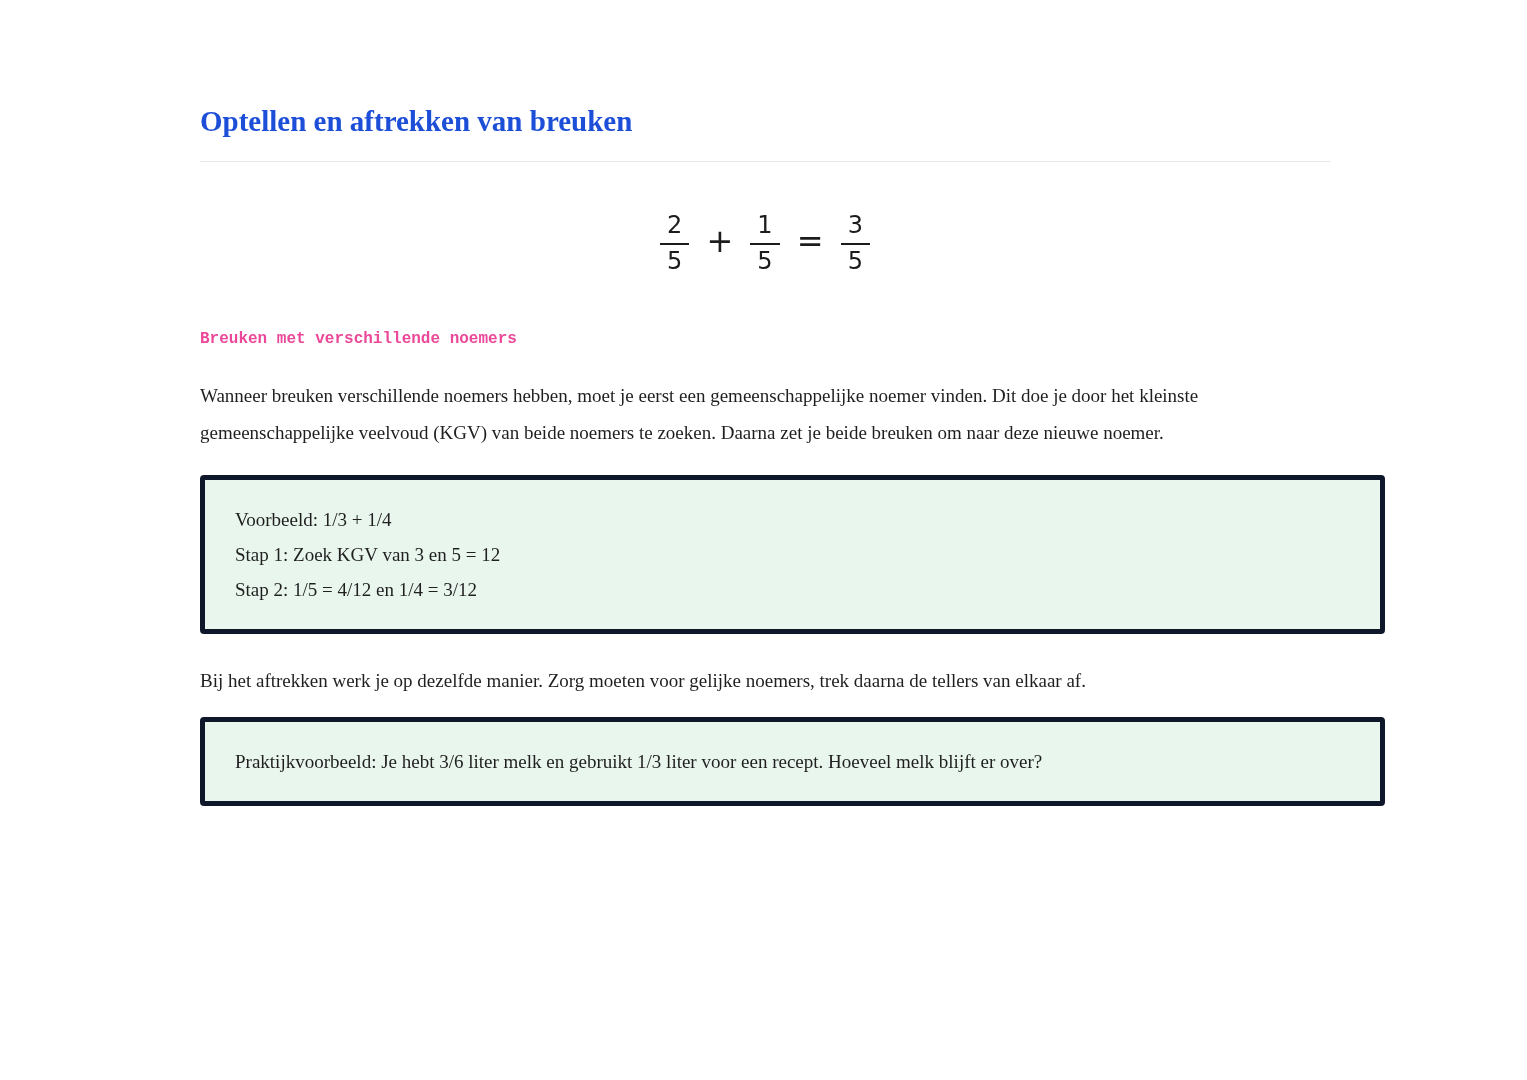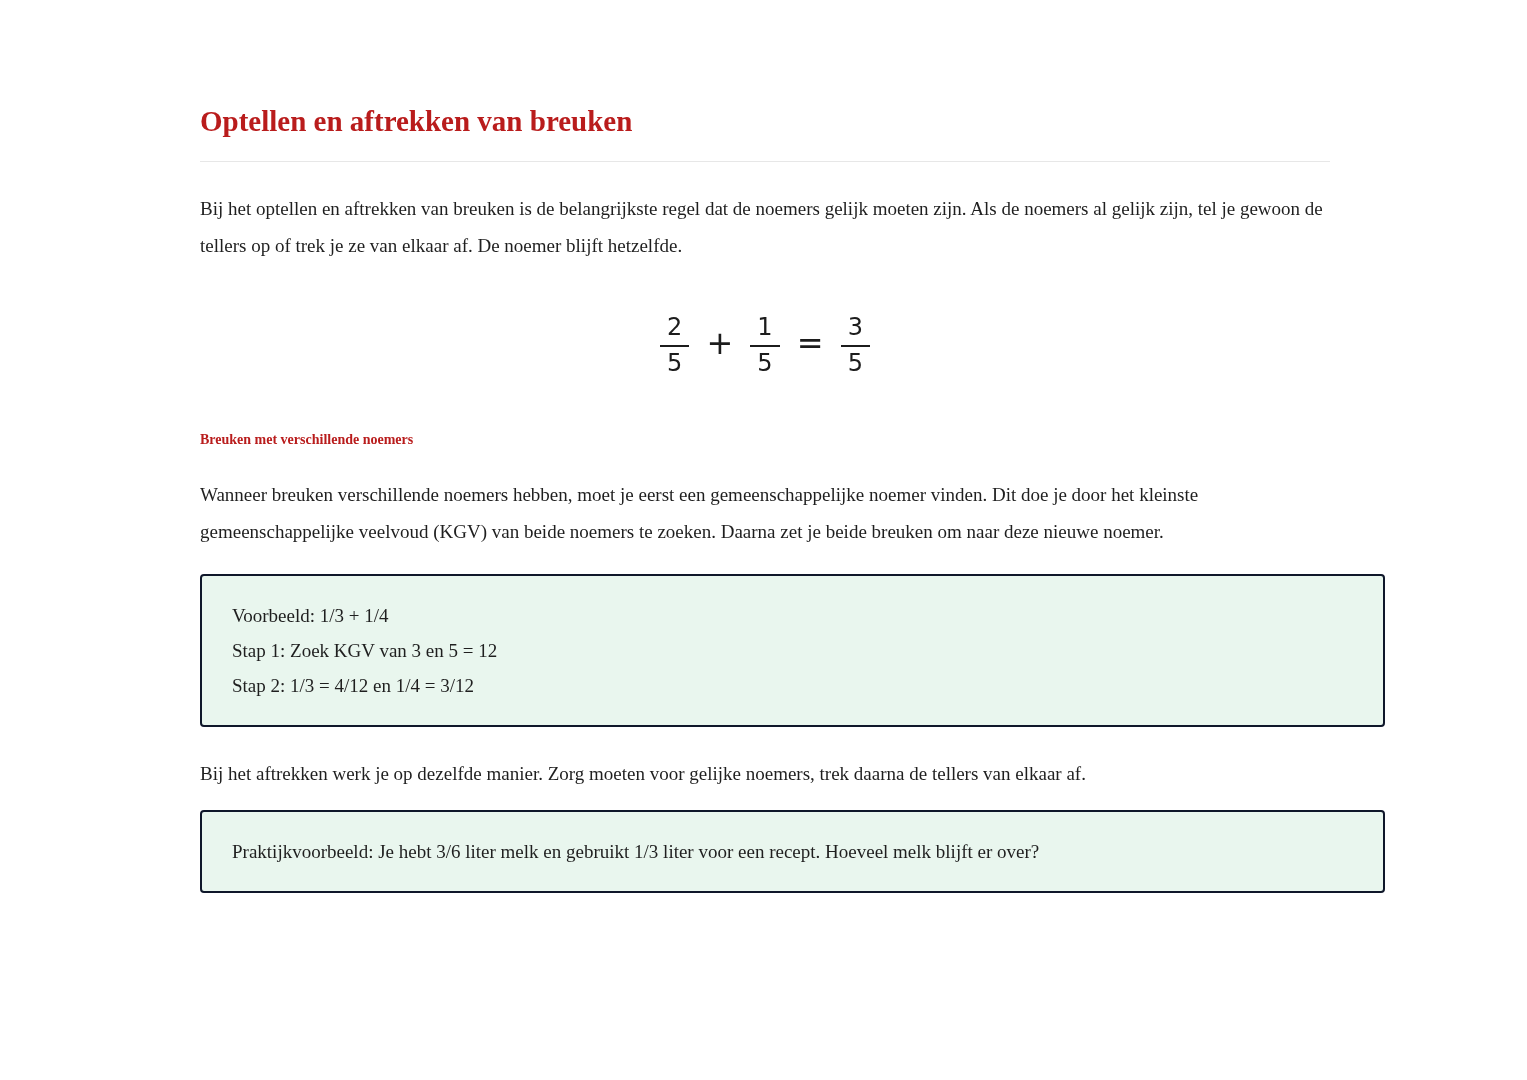--- a/index.html
+++ b/index.html
@@ -14,21 +14,21 @@
     margin-left: 200px;
     width: 1185px;
     font-family: "Liberation Serif", serif;
     color: #1f1f1f;
   }
   .page-title {
     margin: 105px 0 0 0;
     font-size: 29px;
     line-height: 1.15;
     font-weight: 700;
-    color: #b91c1c;
+    color: #1d4ed8;
     font-family: "Liberation Serif", serif;
   }
   .title-rule {
     border: none;
     border-top: 1px solid #e7e7e7;
     margin: 23px 55px 0 0;
   }
   .body-par {
     margin: 28px 55px 0 0;
     font-size: 19px;
@@ -61,51 +61,50 @@
   .op {
     display: inline-block;
     vertical-align: middle;
     font-size: 32px;
     margin: 0 12px;
     position: relative;
     top: -2px;
   }
   .sub-heading {
     margin: 56px 0 0 0;
-    font-size: 14px;
+    font-size: 16px;
     line-height: 1.15;
     font-weight: 700;
-    color: #b91c1c;
-    font-family: Liberation Serif, serif;
+    color: #ec4899;
+    font-family: Liberation Mono, monospace;
   }
   .example-box {
     margin-top: 24px;
     width: 1185px;
     box-sizing: border-box;
     background: #e9f6ee;
-    border: 2px solid #0f172a;
+    border: 5px solid #0f172a;
     border-radius: 4px;
     padding: 22px 30px;
     font-size: 19px;
     line-height: 35px;
     color: #1f1f1f;
   }
   .example-box .box-line { display: block; }
   .practice-box { margin-top: 18px; }
 </style>
 </head>
 <body>
 
 <div class="content">
 
   <h1 class="page-title">Optellen en aftrekken van breuken</h1>
 
   <hr class="title-rule">
 
-  <p class="body-par">Bij het optellen en aftrekken van breuken is de belangrijkste regel dat de noemers gelijk moeten zijn. Als de noemers al gelijk zijn, tel je gewoon de tellers op of trek je ze van elkaar af. De noemer blijft hetzelfde.</p>
 
   <div class="formula">
     <span class="frac">
       <span class="num">2</span>
       <span class="den">5</span>
     </span>
     <span class="op">+</span>
     <span class="frac">
       <span class="num">1</span>
       <span class="den">5</span>
@@ -117,21 +116,21 @@
     </span>
   </div>
 
   <h2 class="sub-heading">Breuken met verschillende noemers</h2>
 
   <p class="body-par">Wanneer breuken verschillende noemers hebben, moet je eerst een gemeenschappelijke noemer vinden. Dit doe je door het kleinste gemeenschappelijke veelvoud (KGV) van beide noemers te zoeken. Daarna zet je beide breuken om naar deze nieuwe noemer.</p>
 
   <div class="example-box">
     <span class="box-line">Voorbeeld: 1/3 + 1/4</span>
     <span class="box-line">Stap 1: Zoek KGV van 3 en 5 = 12</span>
-    <span class="box-line">Stap 2: 1/3 = 4/12 en 1/4 = 3/12</span>
+    <span class="box-line">Stap 2: 1/5 = 4/12 en 1/4 = 3/12</span>
   </div>
 
   <p class="body-par">Bij het aftrekken werk je op dezelfde manier. Zorg moeten voor gelijke noemers, trek daarna de tellers van elkaar af.</p>
 
   <div class="example-box practice-box">
     <span class="box-line">Praktijkvoorbeeld: Je hebt 3/6 liter melk en gebruikt 1/3 liter voor een recept. Hoeveel melk blijft er over?</span>
   </div>
 
 </div>
 

